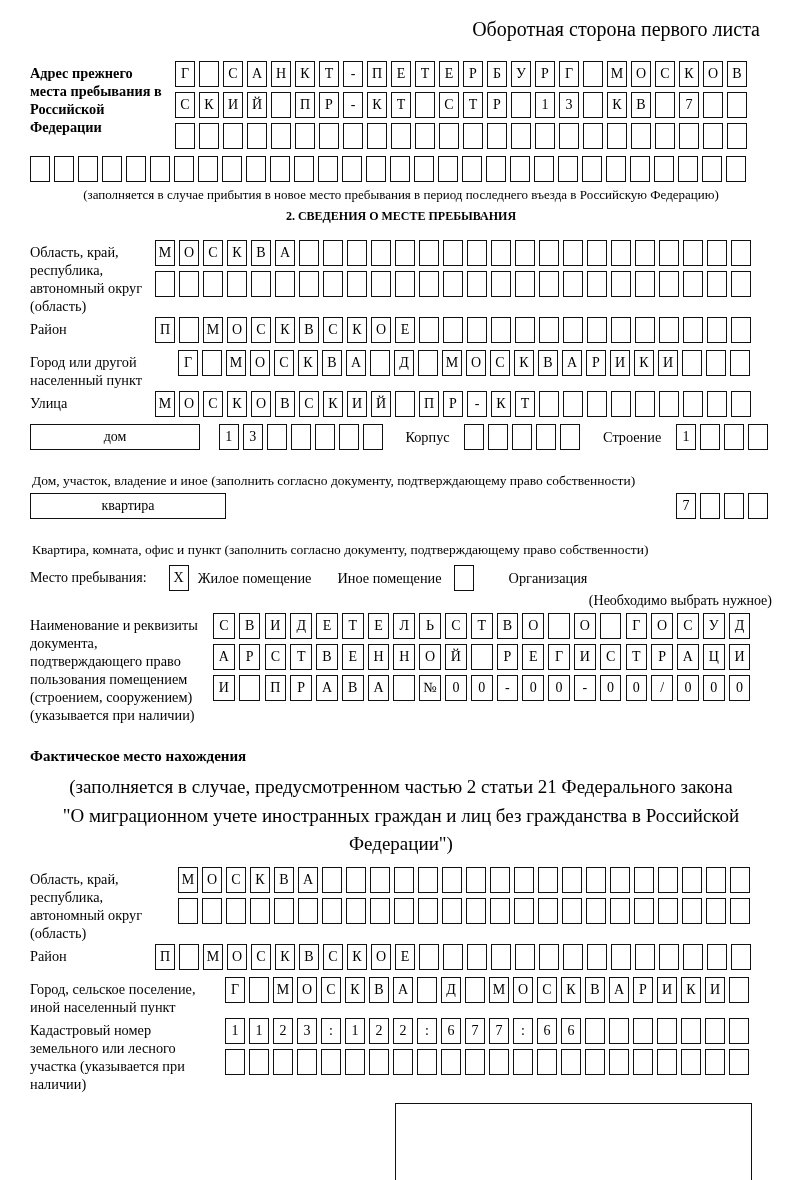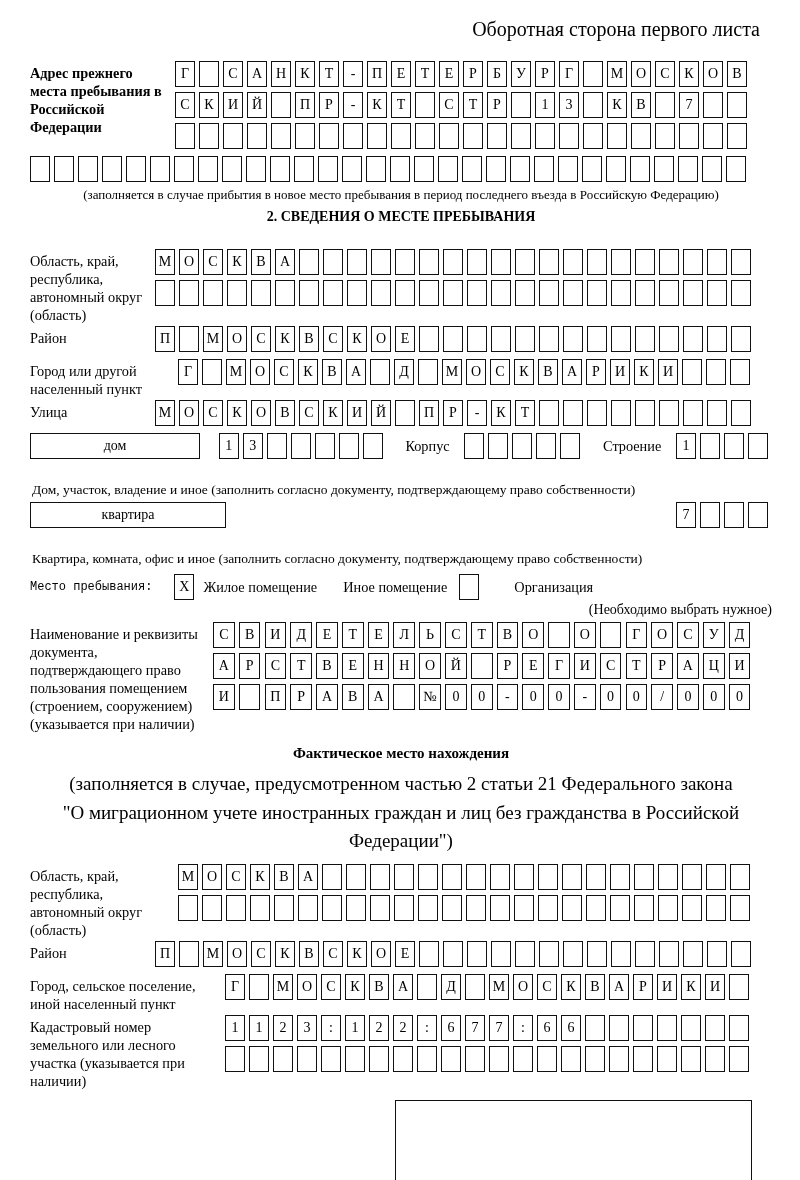--- a/index.html
+++ b/index.html
@@ -21,38 +21,38 @@
   .cell {
     display:inline-block; width:20px; height:26px;
     border:1.5px solid #111; margin-right:4px;
     text-align:center; font-size:14px; line-height:23px;
     vertical-align:top; overflow:hidden;
   }
   .wide .cell { width:21.7px; margin-right:4.1px; }
 
   .center-note { text-align:center; font-size:13px; margin:1px 0 6px 0; }
   .left-note { font-size:13.5px; margin:18px 0 4px 2px; }
-  .section-title { text-align:center; font-weight:bold; font-size:14px; margin:6px 0 24px 0; }
+  .section-title { text-align:center; font-weight:bold; font-size:12px; margin:6px 0 16px 0; }
 
   .house-row { display:flex; align-items:flex-start; margin-bottom:4px;justify-content:space-between; }
   .widebox {
     height:26px; border:1.5px solid #111; text-align:center;
     font-size:14px; line-height:23px; margin-right:10px; flex-shrink:0;
   }
   .wb-dom { width:170px; } .wb-kv { width:196px; }
   .inline-lbl { font-size:14.3px; line-height:26px; margin:0 6px 0 10px; white-space:nowrap; }
 
   .stay-row { display:flex; align-items:center; margin:7px 0 2px 0; }
-  .stay-label { font-size:12px; margin-right:22px;font-family:Liberation Mono, monospace; }
+  .stay-label { font-size:14px; margin-right:22px; }
   .stay-opt { display:flex; align-items:center; margin-right:26px; }
   .stay-opt .cell { margin-right:9px; }
   .stay-opt-label { font-size:14.3px; }
   .stay-note { font-size:14px; margin:0 0 4px 268px;text-align:right; }
 
-  .fact-title { text-align:center; font-weight:bold; font-size:15px; margin:12px 0 8px 0; }
+  .fact-title { text-align:left; font-weight:bold; font-size:15px; margin:24px 0 8px 0; }
   .fact-note { text-align:center; font-size:19px; line-height:1.5; margin-bottom:8px; }
 
   .stamp-wrap { margin-top:10px; }
   .stamp-box { width:357px; height:172px; border:1.6px solid #111; margin-left:365px; }
 </style>
 </head>
 <body>
 
 <div class="page">
 
@@ -101,21 +101,21 @@
     <div class="grid-row"><span class="cell"></span><span class="cell"></span><span class="cell"></span><span class="cell"></span><span class="cell"></span></div>
     <div class="inline-lbl">Строение</div>
     <div class="grid-row"><span class="cell">1</span><span class="cell"></span><span class="cell"></span><span class="cell"></span></div>
   </div>
   <div class="left-note">Дом, участок, владение и иное (заполнить согласно документу, подтверждающему право собственности)</div>
 
   <div class="house-row">
     <div class="widebox wb-kv">квартира</div>
     <div class="grid-row"><span class="cell">7</span><span class="cell"></span><span class="cell"></span><span class="cell"></span></div>
   </div>
-  <div class="left-note">Квартира, комната, офис и иное (заполнить согласно документу, подтверждающему право собственности)</div>
+  <div class="left-note">Квартира, комната, офис и пункт (заполнить согласно документу, подтверждающему право собственности)</div>
 
   <div class="stay-row">
     <div class="stay-label">Место пребывания:</div>
     <div class="stay-opt">
       <span class="cell">X</span>
       <span class="stay-opt-label">Жилое помещение</span>
     </div>
     <div class="stay-opt">
       <span class="stay-opt-label" style="margin-right:12px;">Иное помещение</span>
       <span class="cell"></span>

